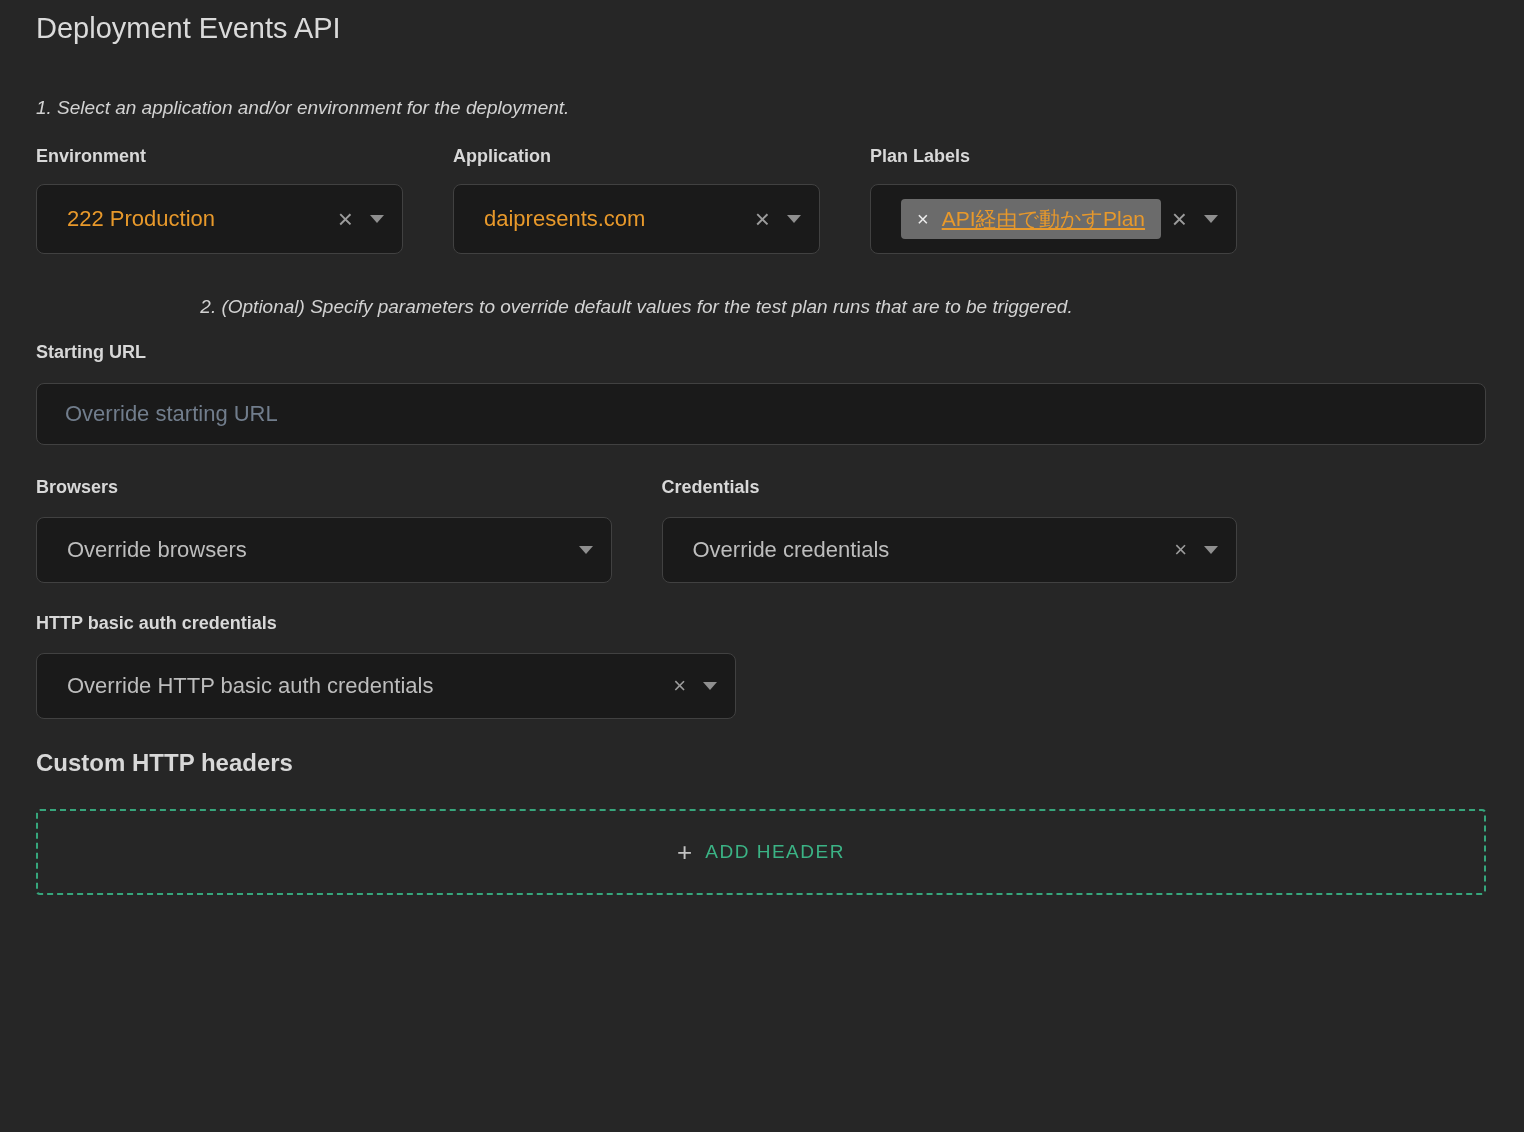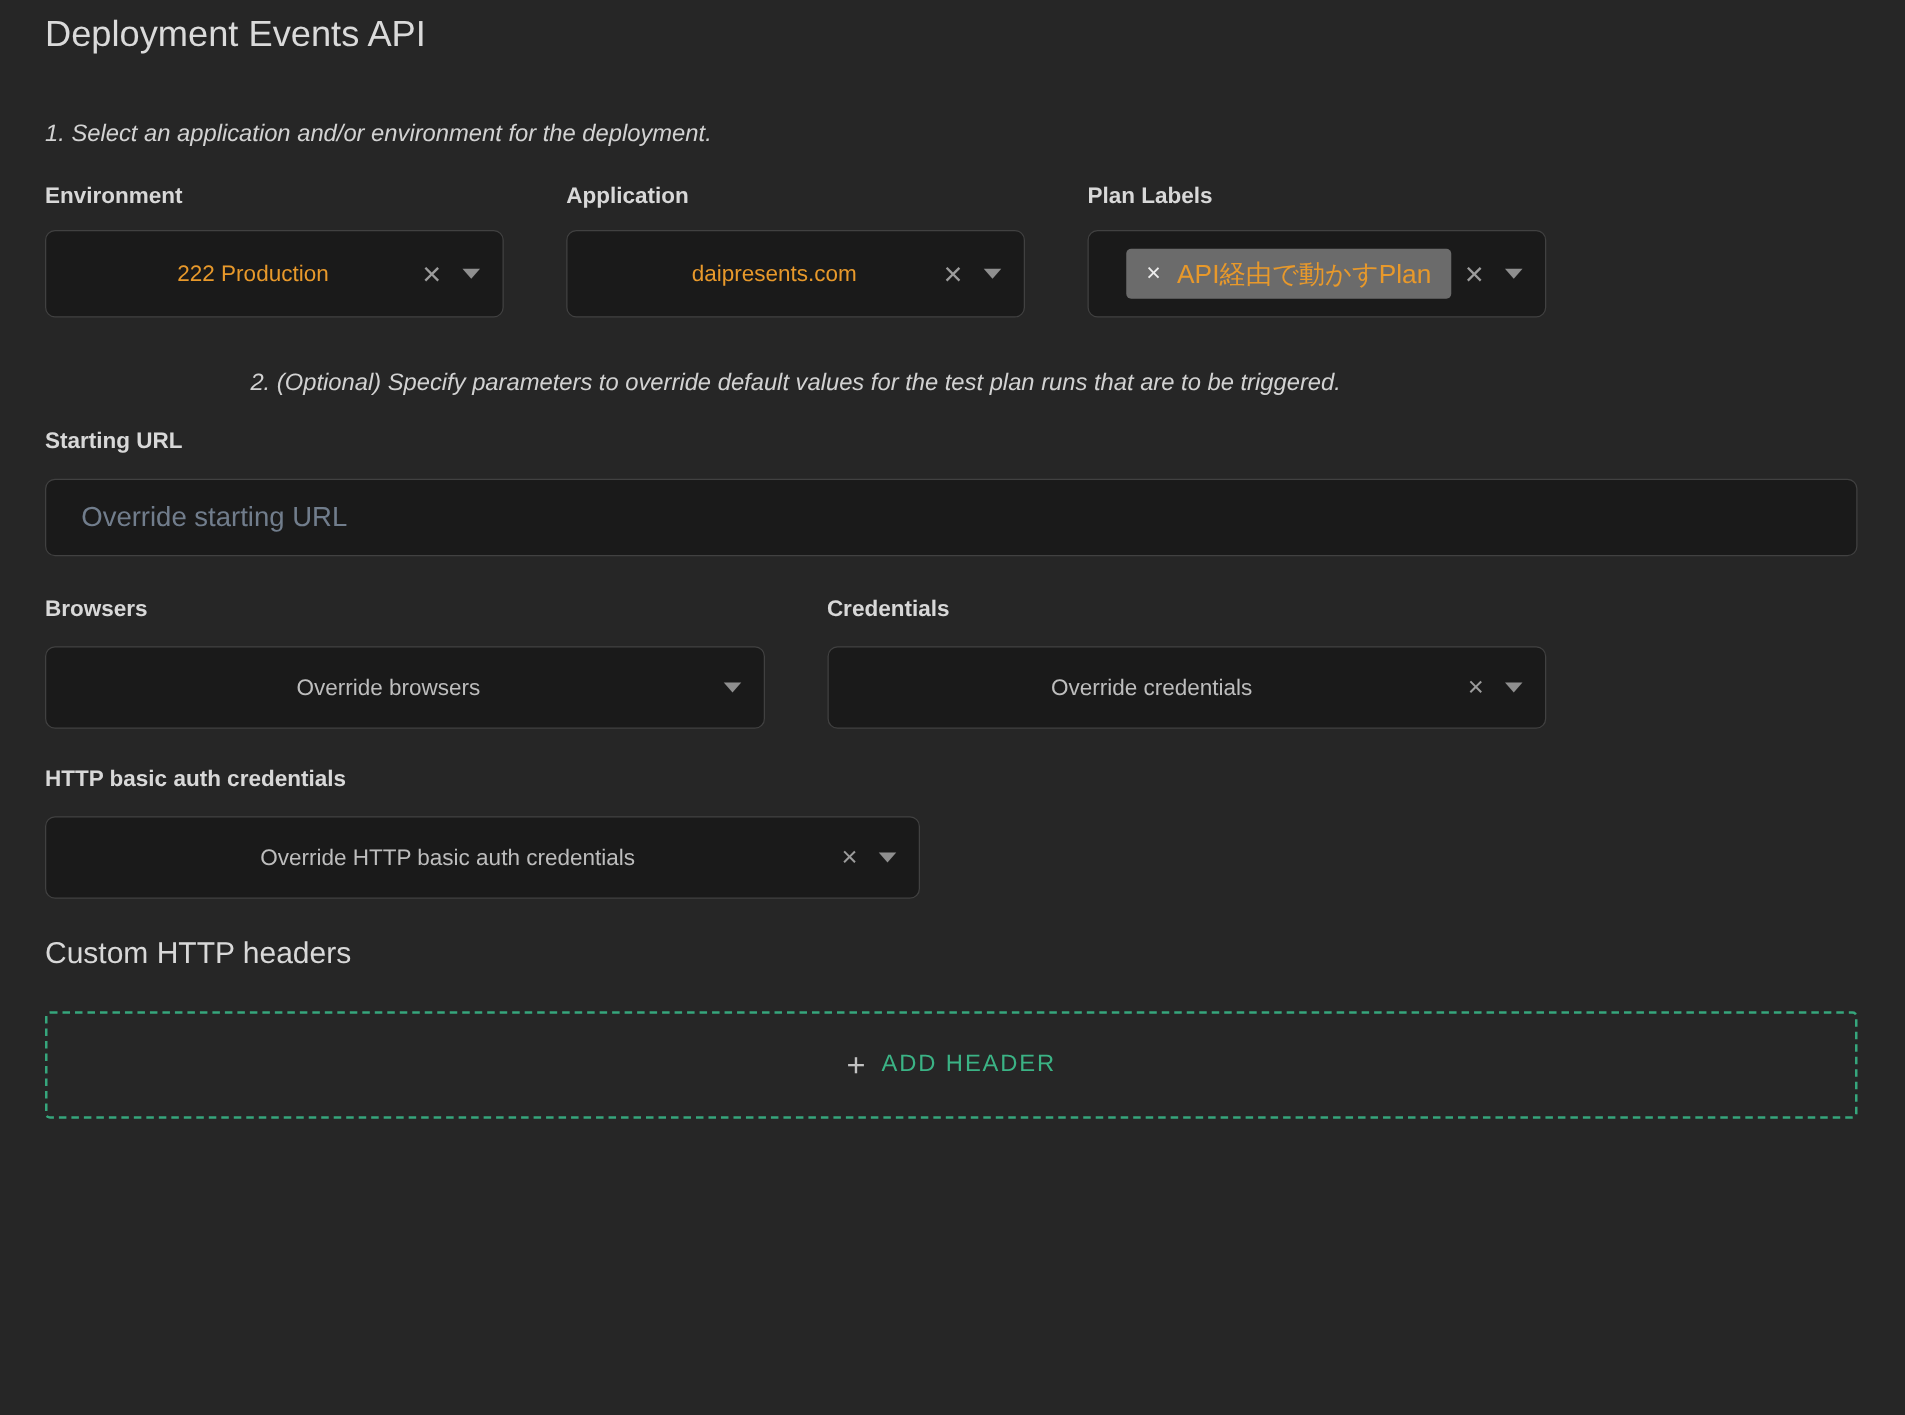--- a/index.html
+++ b/index.html
@@ -62,25 +62,24 @@
     border: 1px solid #414141;
     border-radius: 8px;
     display: flex;
     align-items: center;
     padding: 0 18px 0 30px;
     cursor: pointer;
   }
   .control-sm { height: 66px; margin-top: 19px; gap: 24px; }
   .control .value {
     flex: 1;
-    font-size: 18px;
+    font-size: 22px;
     color: #bdbdbd;
     white-space: nowrap;
     overflow: hidden;
-    text-align: center;
   }
   .control .value.accent { color: #E8992B; }
   .indicators {
     display: flex;
     align-items: center;
     gap: 17px;
     flex: none;
   }
   .clear-x {
     color: #9c9c9c;
@@ -106,41 +105,42 @@
   }
   .chip-x {
     color: #ededed;
     font-size: 20px;
     line-height: 1;
   }
   .chip-text {
     color: #E8992B;
     font-size: 21px;
     white-space: nowrap;
+    text-decoration: underline;
   }
   .url-field { margin-top: 24px; }
   .text-input {
     display: block;
     width: 1450px;
     height: 62px;
     margin-top: 20px;
     background: #1a1a1a;
     border: 1px solid #414141;
     border-radius: 8px;
     padding: 0 28px;
     font-family: "Liberation Sans", sans-serif;
     font-size: 22px;
     color: #d2d2d2;
     outline: none;
   }
   .text-input::placeholder { color: #717D8C; opacity: 1; }
   .http-field { margin-top: 30px; }
   .headers-title {
     font-size: 24px;
-    font-weight: normal;
+    font-weight: bold;
     color: #d8d8d8;
     margin: 30px 0 0 0;
   }
   .dashed-box {
     margin-top: 32px;
     width: 1450px;
     height: 86px;
     border: 2px dashed #36a67c;
     border-radius: 4px;
     display: flex;

